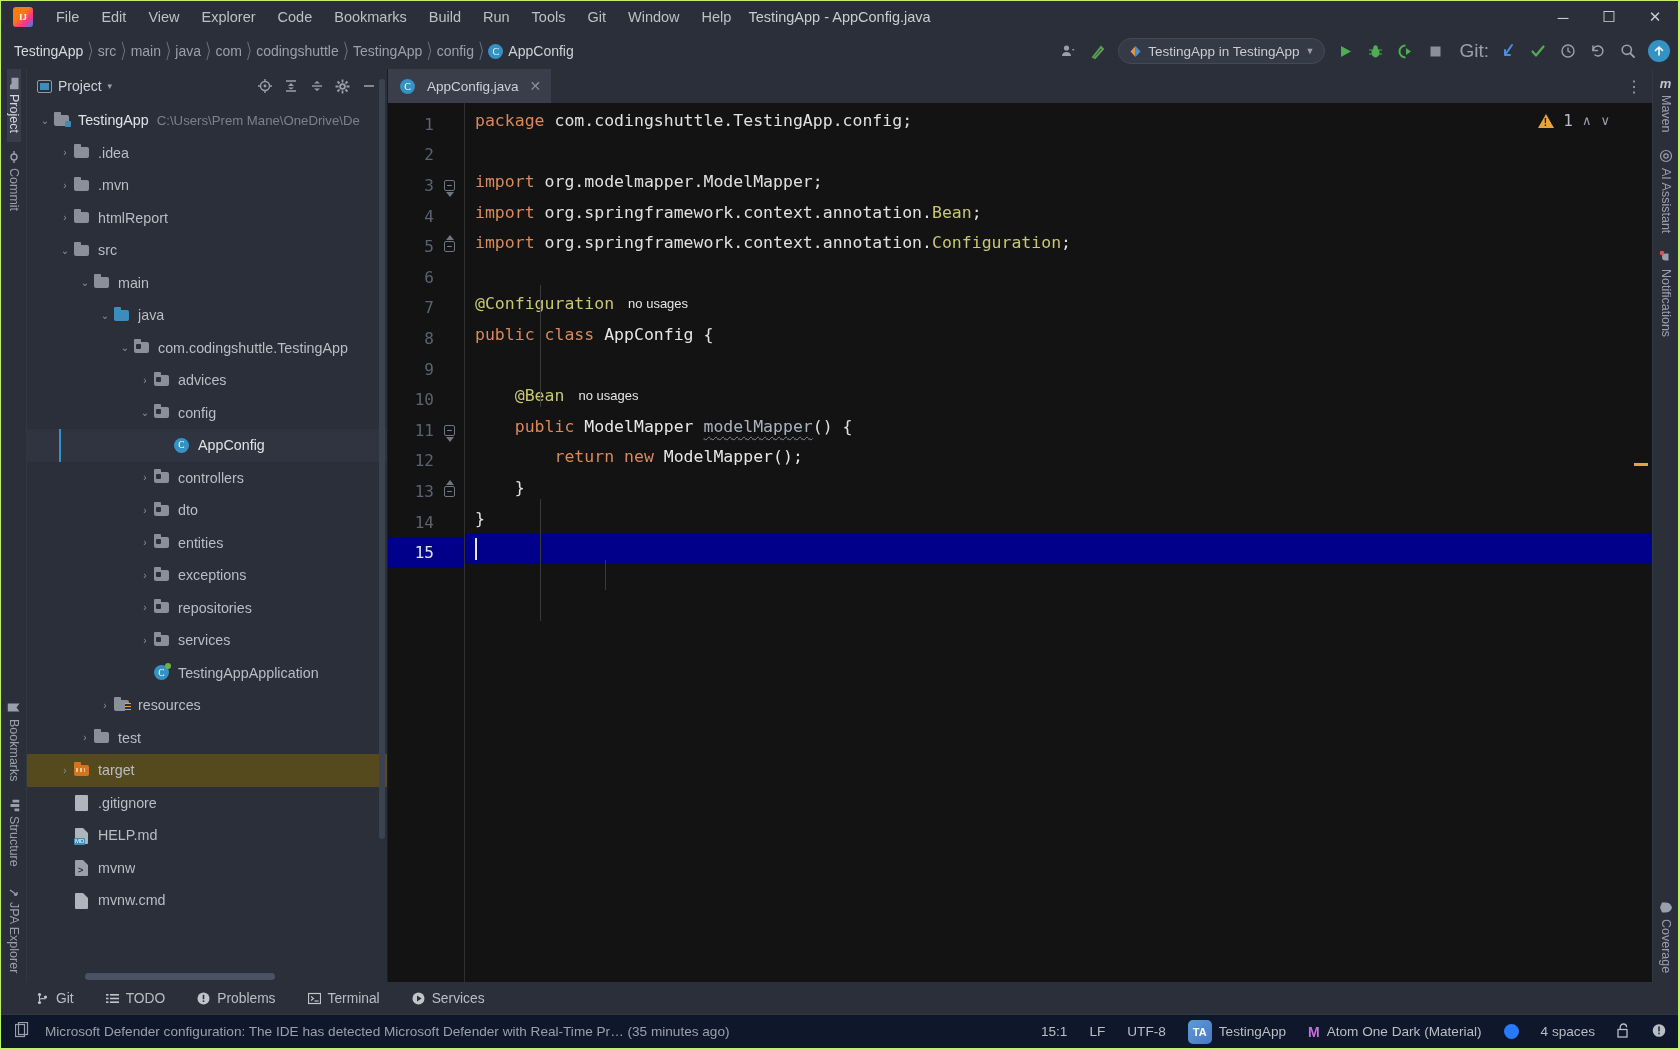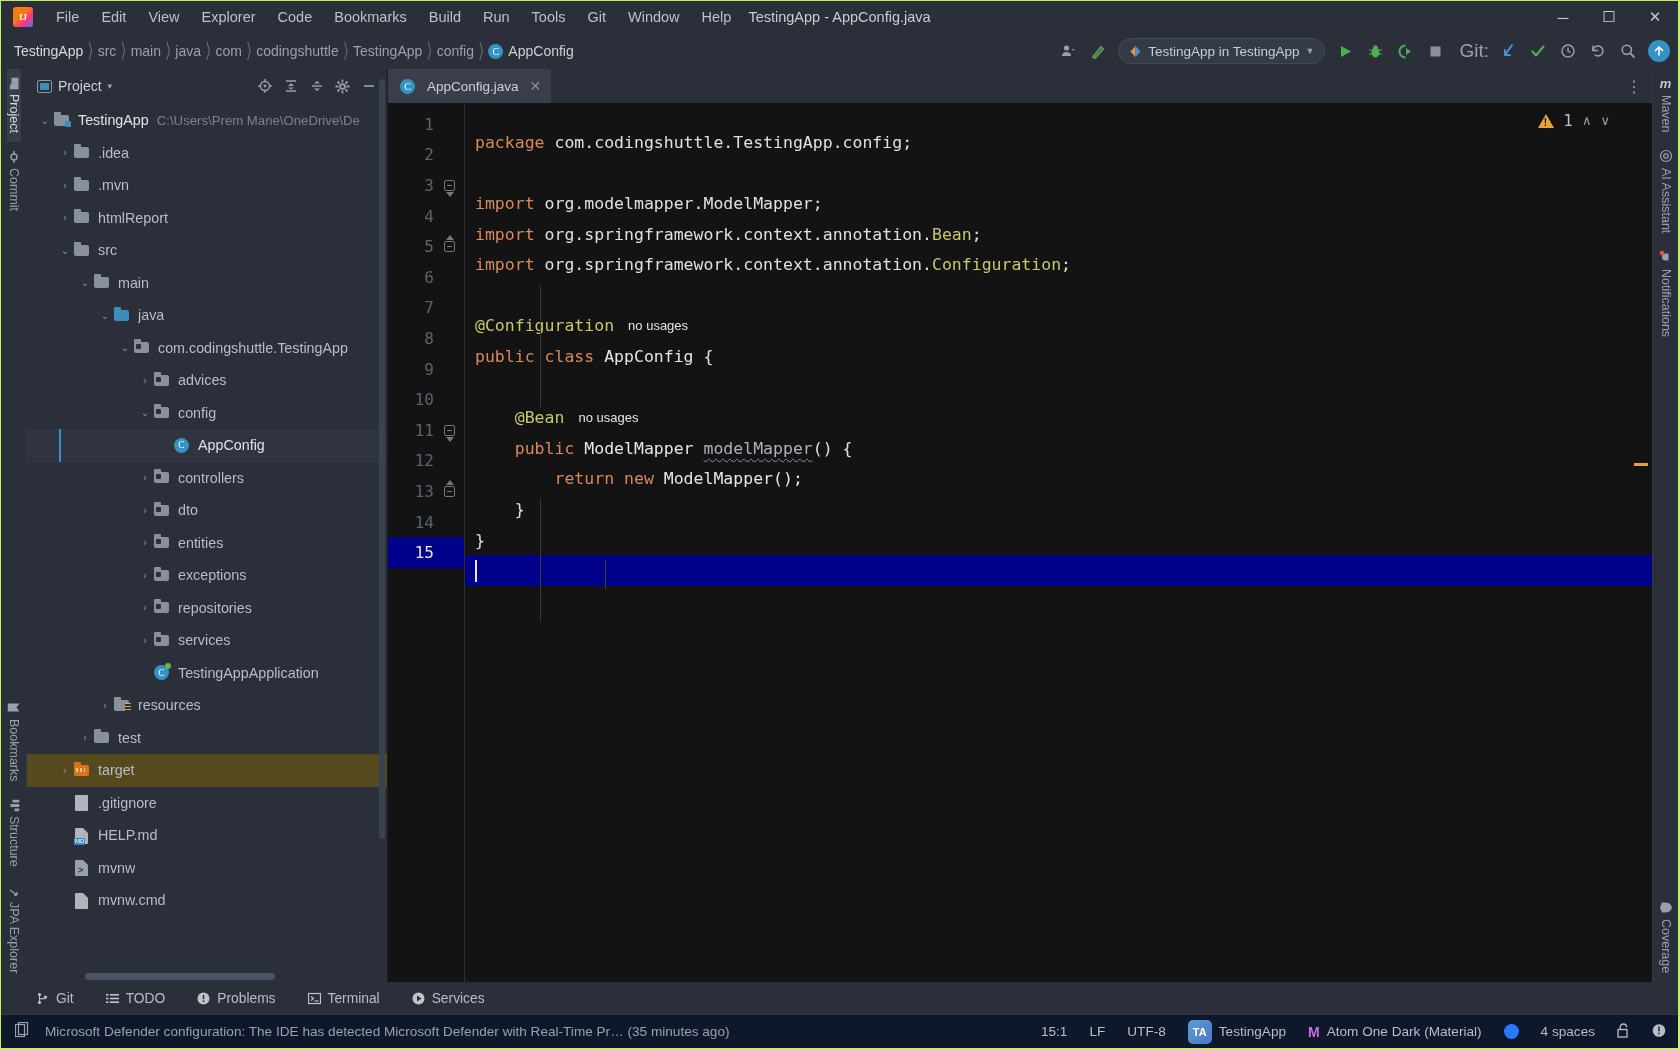--- a/index.html
+++ b/index.html
@@ -303,21 +303,21 @@
     width:0;height:0;border-left:4px solid transparent;border-right:4px solid transparent;
     border-top:5px solid #6f7681;
   }
   .fold-up {
     position:absolute; left:50%; transform:translateX(-50%); top:-5px;
     width:0;height:0;border-left:4px solid transparent;border-right:4px solid transparent;
     border-bottom:5px solid #6f7681;
   }
 
   .code {
-    flex: 1 1 auto; padding-top: 24px; position: relative;
+    flex: 1 1 auto; padding-top: 2px; position: relative;
     font-family: "DejaVu Sans Mono", monospace;
     font-size: 16.5px; overflow: hidden;
     border-left: 1px solid #2f2f2f;
   }
   .cline {
     height: 30.6px; display: flex; align-items: center;
     white-space: pre; padding-left: 10px; color: #abb2bf;
   }
   .cline.cur { background: #00008b; }
   .kw { color: #d98a5a; }

